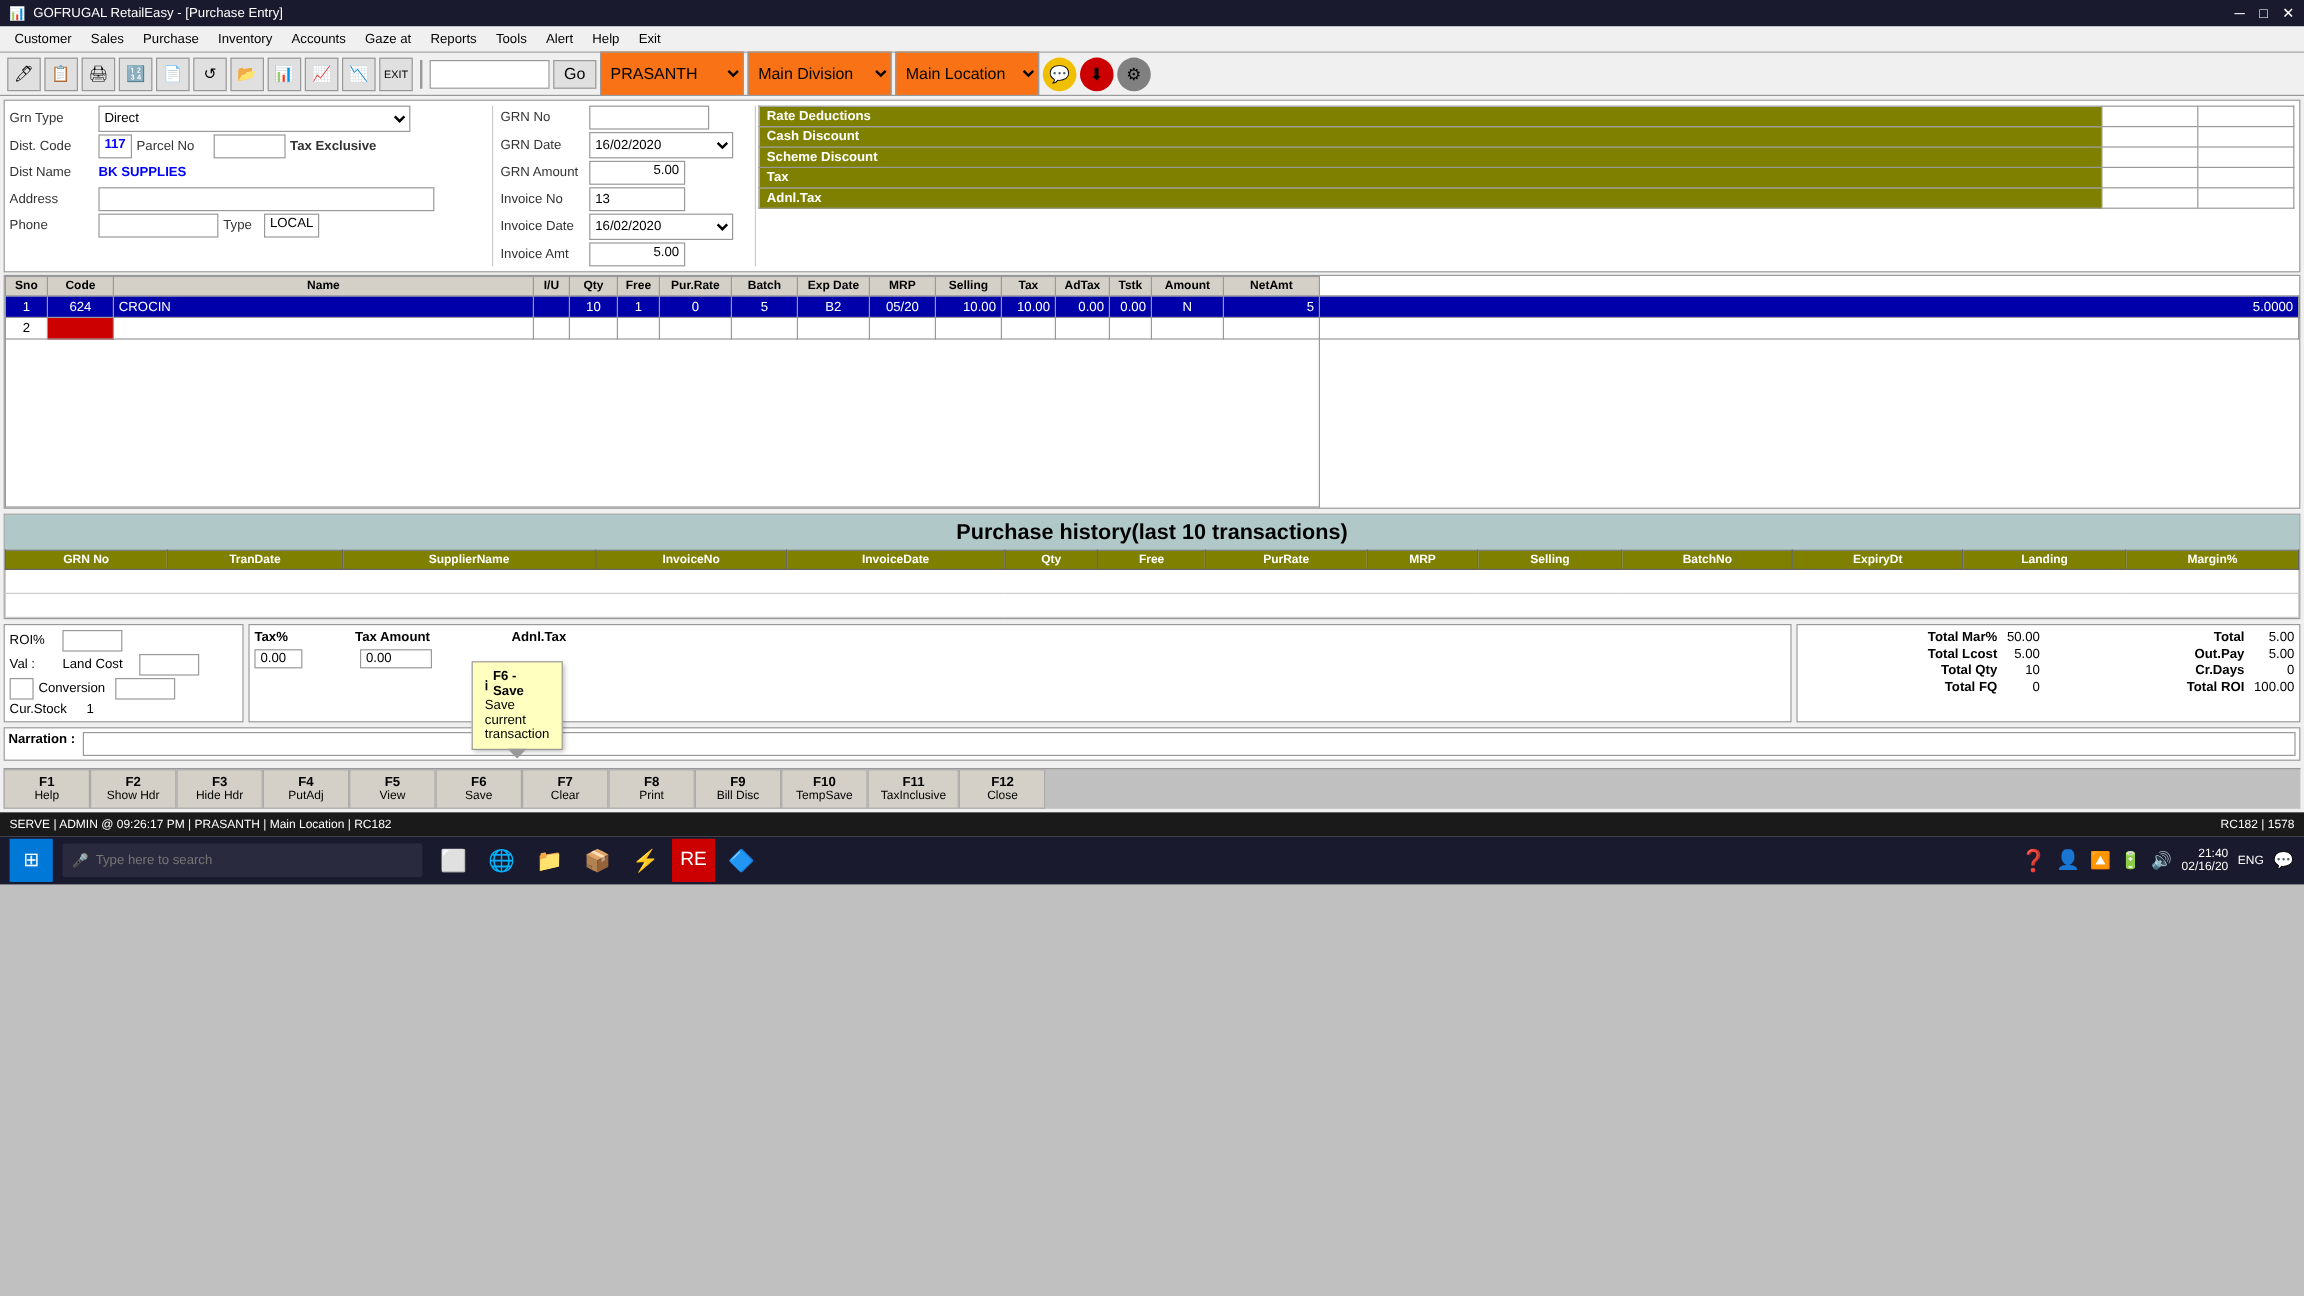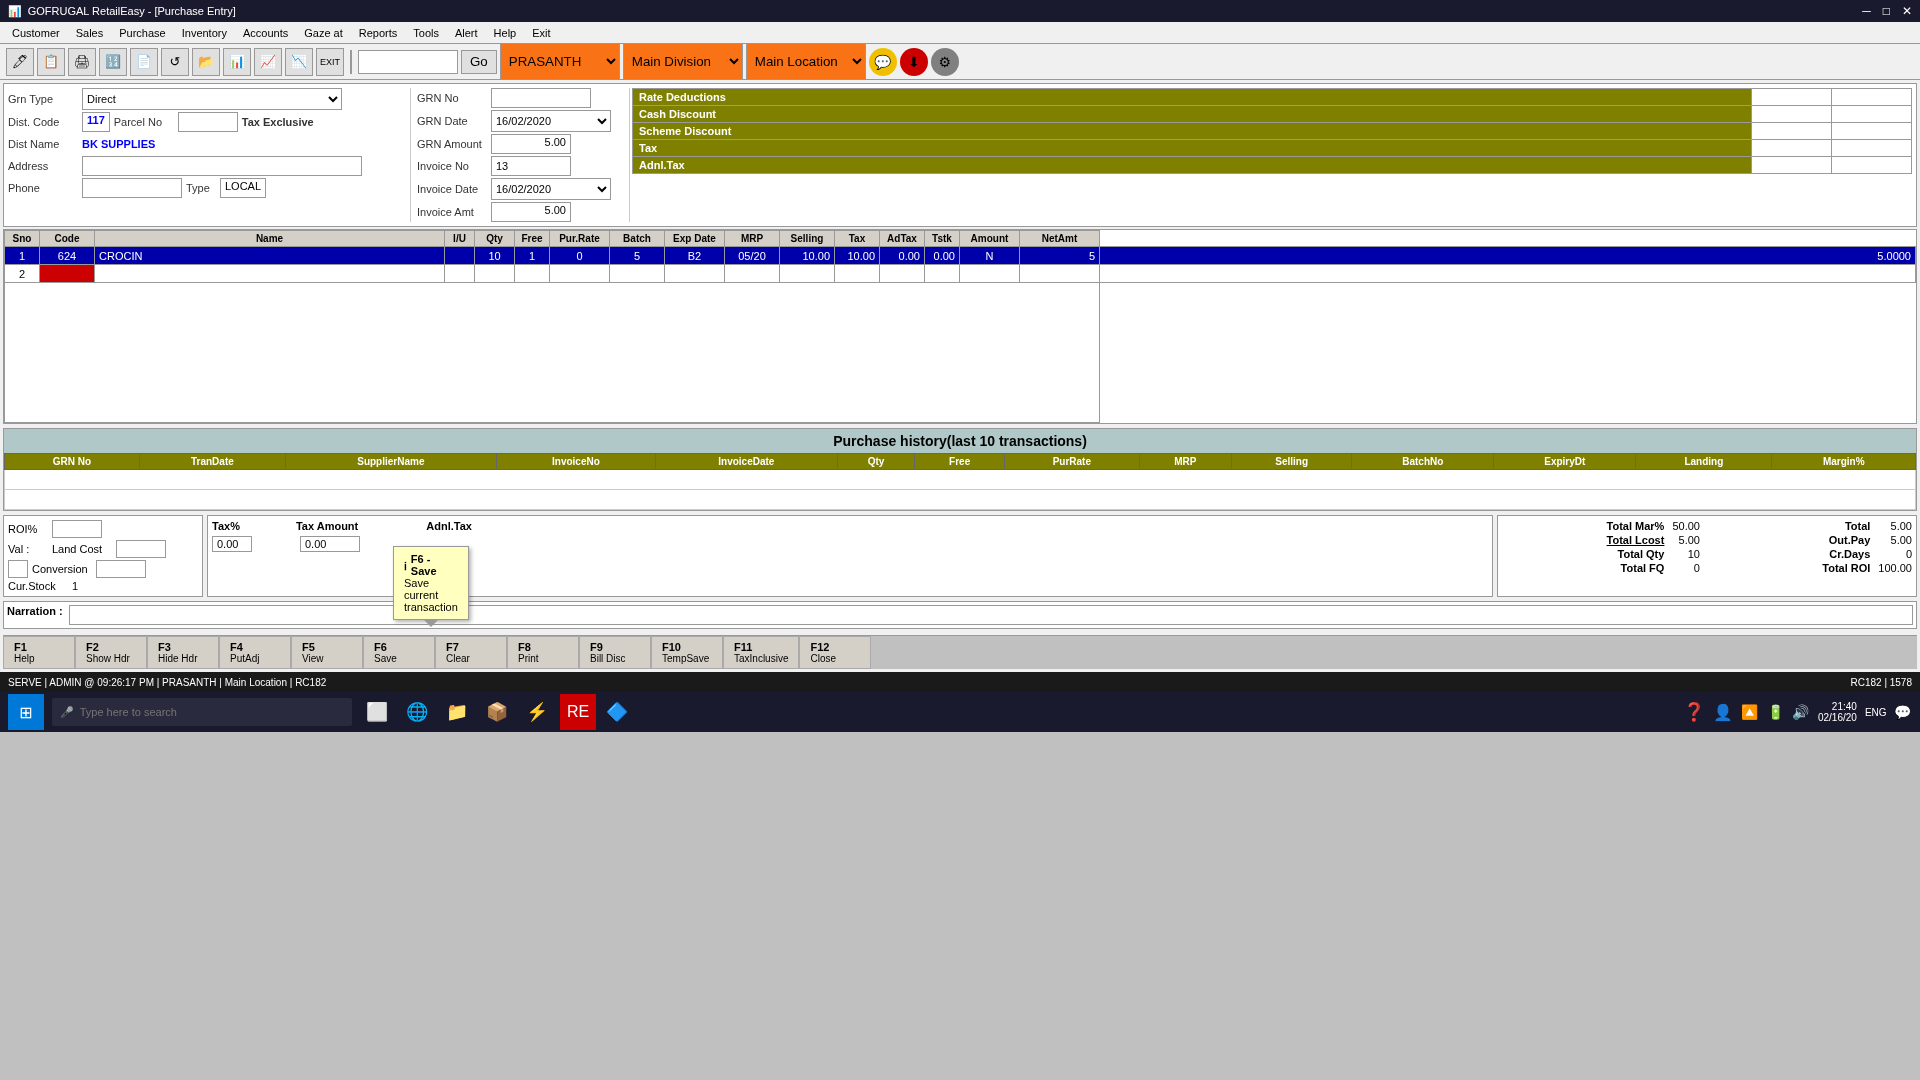--- a/index.html
+++ b/index.html
@@ -27,28 +27,28 @@
     .field-row { display: flex; align-items: center; gap: 4px; min-height: 20px; }
     .field-label { font-size: 11px; color: #333; min-width: 70px; font-weight: normal; }
     .field-value { font-size: 11px; color: #000; background: white; border: 1px solid #999; padding: 1px 4px; height: 20px; }
     .field-value-blue { color: blue; font-weight: bold; border: 1px solid #999; padding: 1px 4px; height: 20px; background: white; }
     .items-table { width: 100%; border-collapse: collapse; }
     .items-table th { background: #d4d0c8; border: 1px solid #999; padding: 2px 4px; font-size: 10px; text-align: center; }
     .items-table td { border: 1px solid #999; padding: 1px 4px; font-size: 11px; height: 18px; }
     .items-table td.center { text-align: center; }
     .items-table td.right { text-align: right; }
     .row-selected { background: #0000aa; color: white; }
-    .history-title { background: #b0c8c8; text-align: center; font-weight: bold; font-size: 14px; padding: 4px; }
+    .history-title { background: #b0c8c8; text-align: center; font-weight: bold; font-size: 18px; padding: 4px; }
     .history-table { width: 100%; border-collapse: collapse; }
     .history-table th { background: #808000; color: white; border: 1px solid #666; padding: 2px 6px; font-size: 10px; text-align: center; }
     .history-table td { border: 1px solid #ccc; padding: 2px 4px; font-size: 11px; height: 18px; }
 
     
     .fnkey-bar { background: #c0c0c0; display: flex; gap: 0; border-top: 1px solid #999; margin-top: 4px; }
-    .fnkey { display: flex; flex-direction: column; justify-content: center; padding: 4px 10px; cursor: pointer; border-right: 1px solid #999; border: 1px solid #aaa; background: #d4d0c8; min-width: 72px; font-size: 10px; }
+    .fnkey { display: flex; flex-direction: column; align-items: center; justify-content: center; padding: 4px 10px; cursor: pointer; border-right: 1px solid #999; border: 1px solid #aaa; background: #d4d0c8; min-width: 72px; font-size: 10px; }
     .fnkey-f { font-weight: bold; font-size: 11px; }
     .fnkey-label { font-size: 10px; }
 
     
     .status-bar { background: #1a1a1a; color: white; height: 20px; display: flex; align-items: center; justify-content: space-between; padding: 0 8px; font-size: 10px; }
 
     
     .taskbar { background: #1a1a2e; height: 40px; display: flex; align-items: center; justify-content: space-between; padding: 0 8px; }
     .taskbar-left { display: flex; align-items: center; gap: 8px; }
     .taskbar-right { display: flex; align-items: center; gap: 8px; color: white; font-size: 10px; }
@@ -354,21 +354,21 @@
       </div>
     </div>
 
     <div style="background:white; border:1px solid #999; padding:4px; min-width:420px;">
       <div style="display:grid; grid-template-columns:1fr auto 1fr auto; gap:2px 8px; font-size:11px;">
         <span style="text-align:right; font-weight:bold;">Total Mar%</span>
         <span style="text-align:right;">50.00</span>
         <span style="text-align:right; font-weight:bold;">Total</span>
         <span style="text-align:right;">5.00</span>
 
-        <span style="text-align:right; font-weight:bold;text-decoration:underline;">Total Lcost</span>
+        <span style="text-align:right; font-weight:bold;">Total Lcost</span>
         <span style="text-align:right;">5.00</span>
         <span style="text-align:right; font-weight:bold;">Out.Pay</span>
         <span style="text-align:right;">5.00</span>
 
         <span style="text-align:right; font-weight:bold;">Total Qty</span>
         <span style="text-align:right;">10</span>
         <span style="text-align:right; font-weight:bold;">Cr.Days</span>
         <span style="text-align:right;">0</span>
 
         <span style="text-align:right; font-weight:bold;">Total FQ</span>

